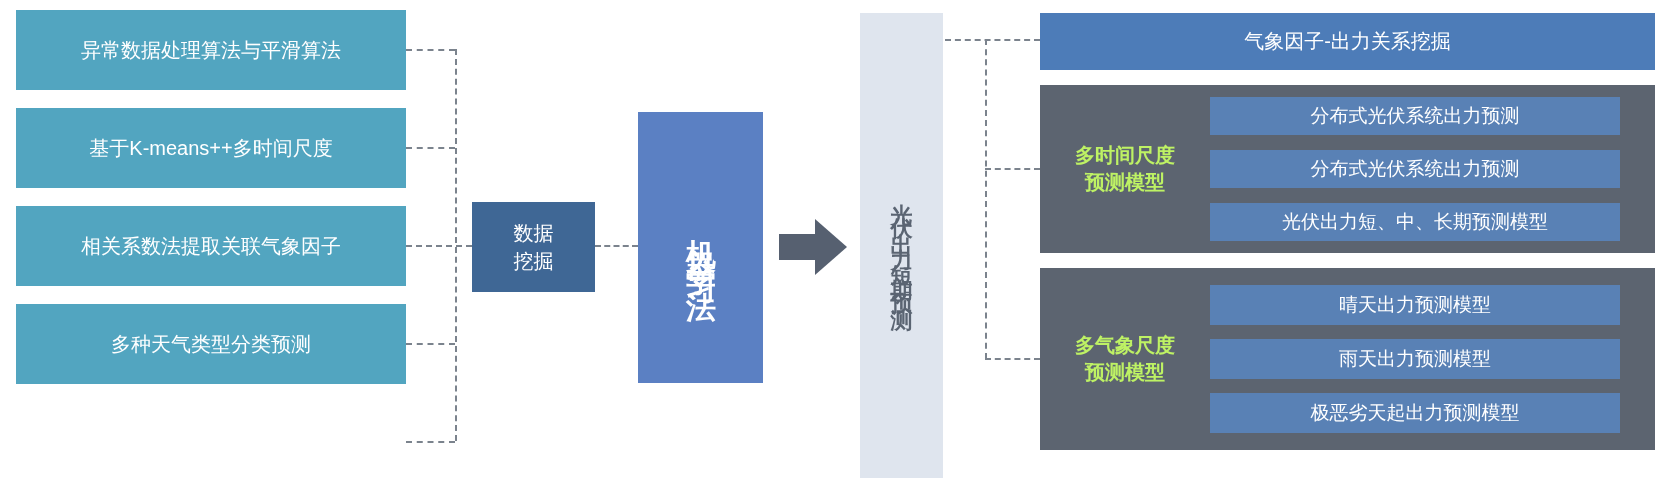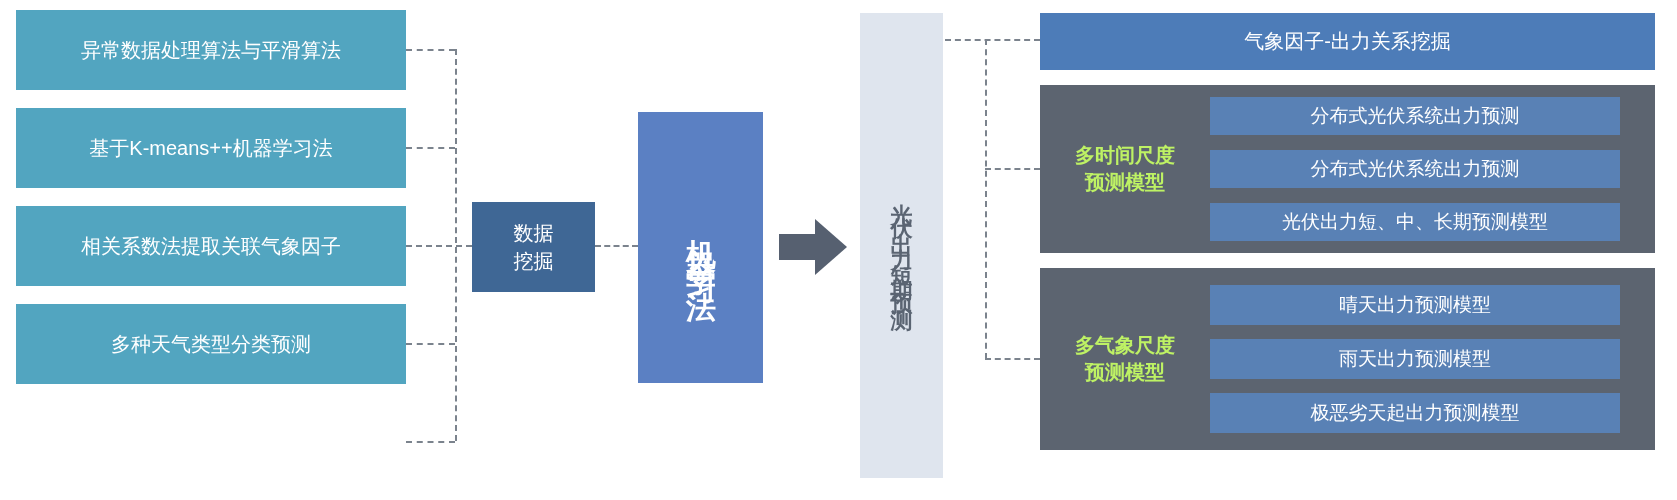--- a/index.html
+++ b/index.html
@@ -75,21 +75,21 @@
   #panel-weather{top:268px;height:182px;}
   #panel-weather .sub-box{height:40px;}
   #panel-weather .sub-box + .sub-box{margin-top:14px;}
 </style>
 </head>
 <body>
 
 <div id="stage">
 
   <div class="teal-box" style="top:10px">异常数据处理算法与平滑算法</div>
-  <div class="teal-box" style="top:108px">基于K-means++机器学习法</div>
+  <div class="teal-box" style="top:108px">基于K-means++多时间尺度</div>
   <div class="teal-box" style="top:206px">相关系数法提取关联气象因子</div>
   <div class="teal-box" style="top:304px">多种天气类型分类预测</div>
 
   <div class="dash-h" style="left:406px;top:49px;width:49px"></div>
   <div class="dash-h" style="left:406px;top:147px;width:49px"></div>
   <div class="dash-h" style="left:406px;top:245px;width:66px"></div>
   <div class="dash-h" style="left:406px;top:343px;width:49px"></div>
   <div class="dash-h" style="left:406px;top:441px;width:49px"></div>
   <div class="dash-v" style="left:455px;top:49px;height:392px"></div>
   <div class="dash-h" style="left:595px;top:245px;width:43px"></div>

